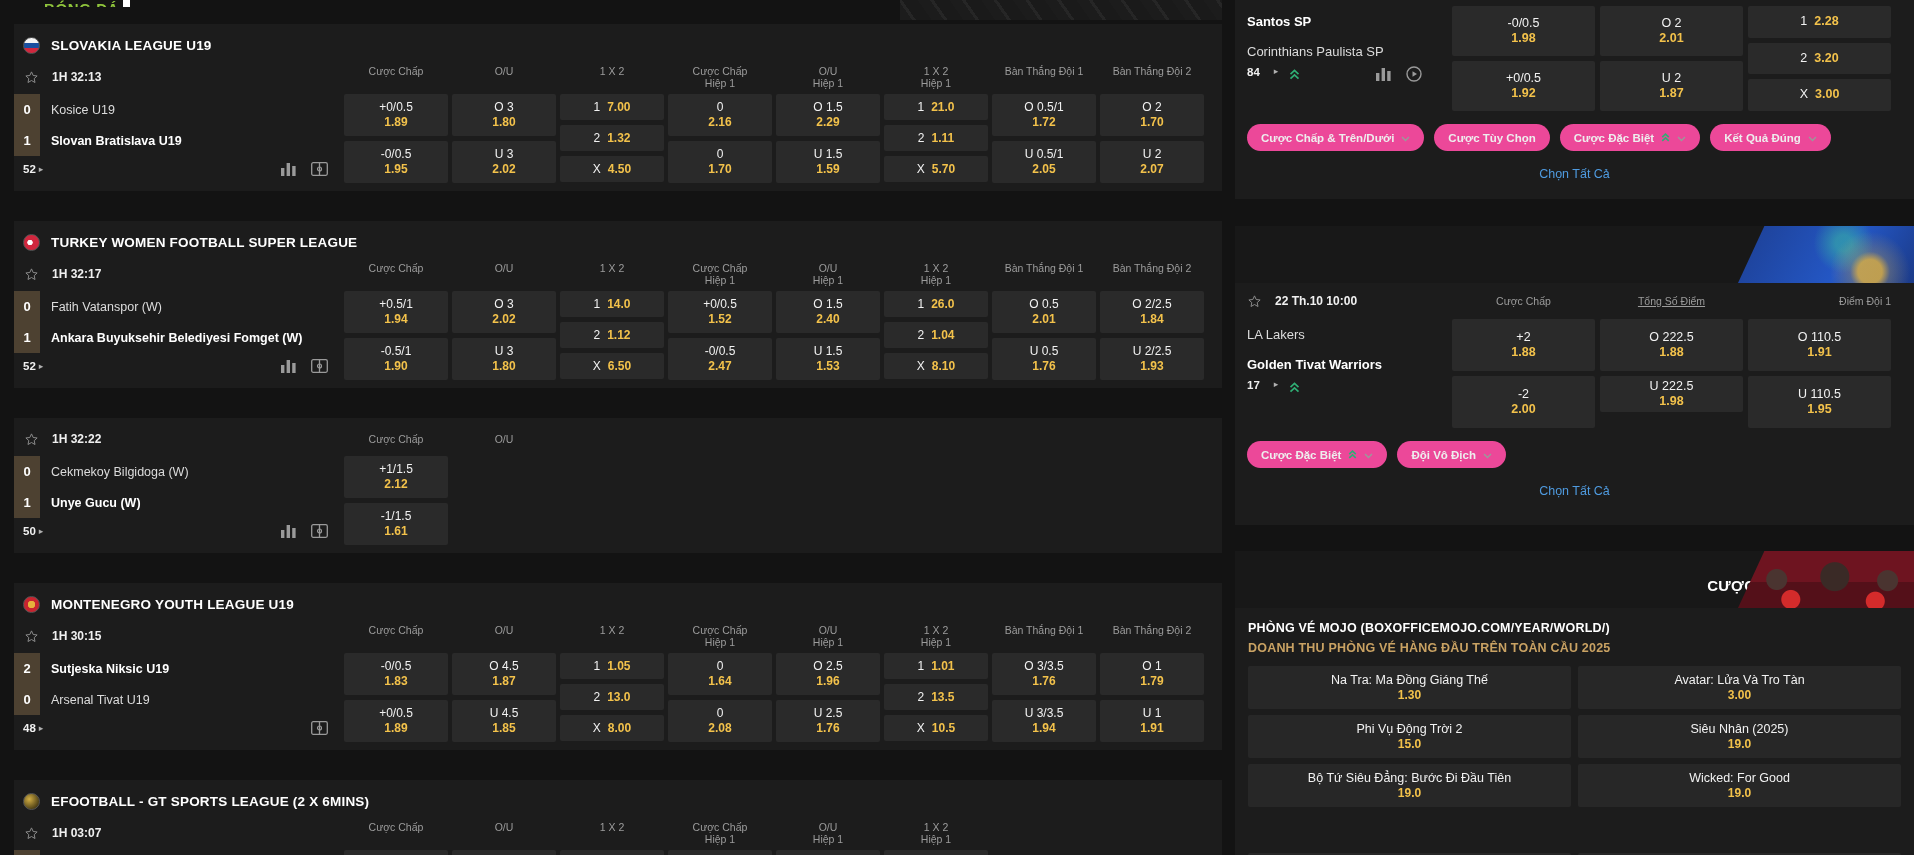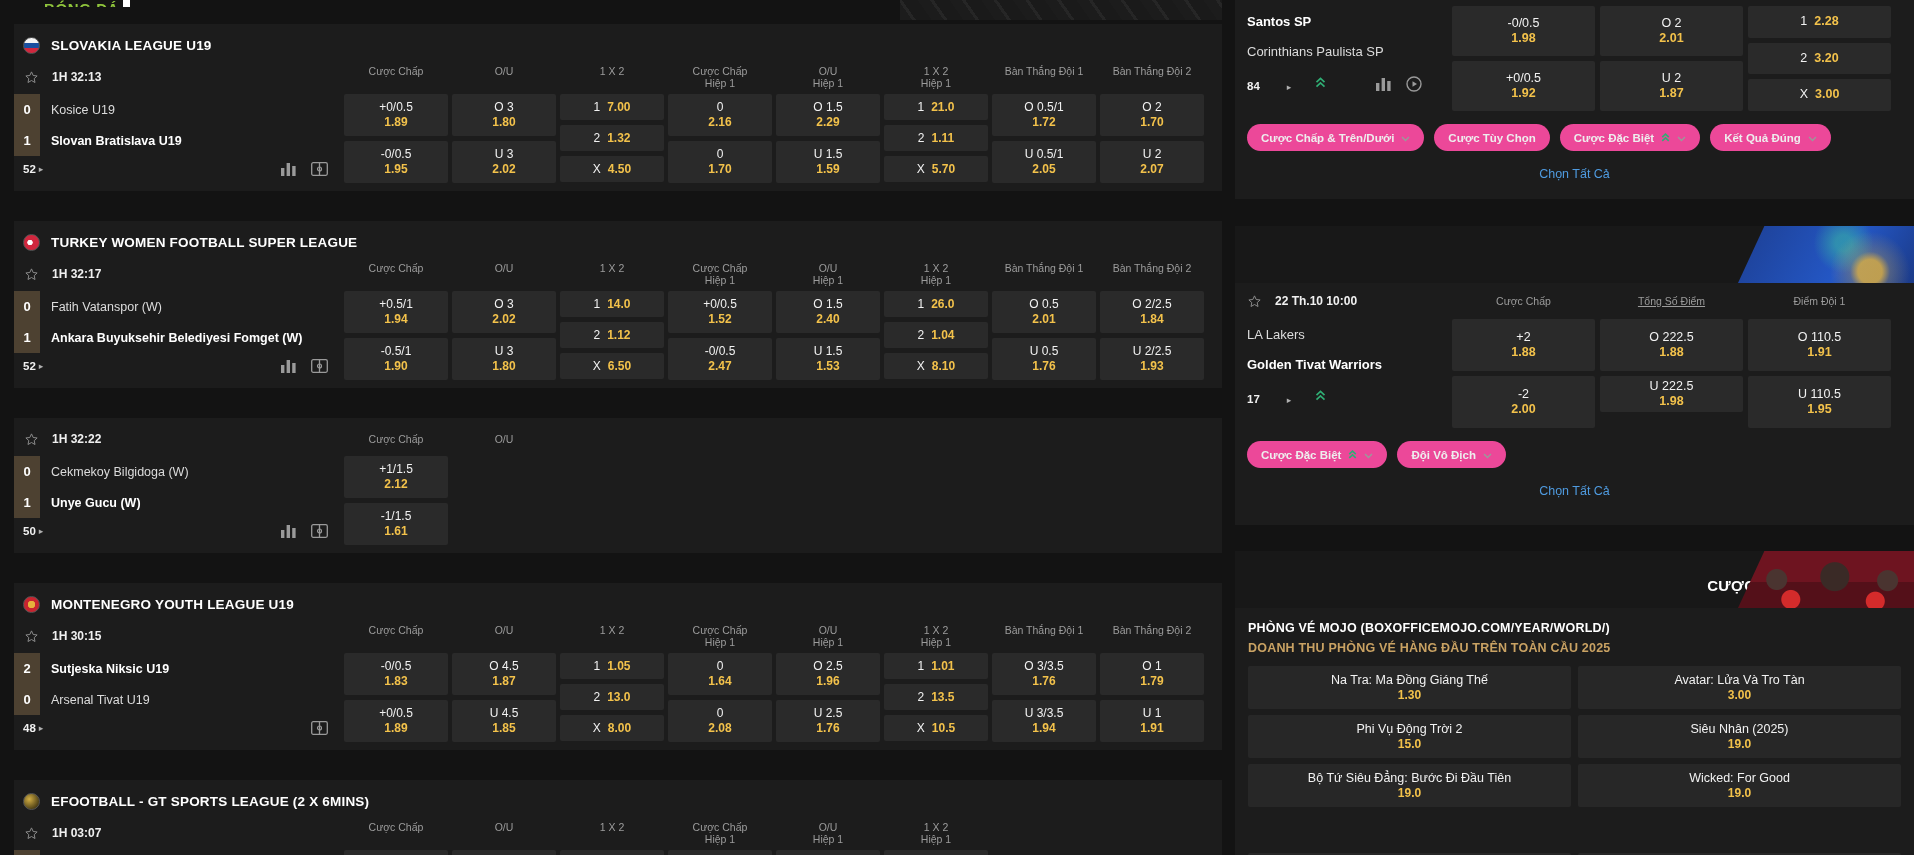--- a/index.html
+++ b/index.html
@@ -57,21 +57,21 @@
   .right-col { position:absolute; left:1235px; top:0; width:679px; }
   .rcard { position:absolute; left:0; width:679px; background:#1c1c1c; }
   #card-feat { top:0; height:199px; }
   #card-nba { top:226px; height:299px; }
   #card-movies { top:551px; height:304px; }
   .r-body { display:flex; padding:6px 0 0 12px; }
   .r-teams { width:205px; position:relative; flex:none; }
   .r-trow { height:30px; display:flex; align-items:center; }
   .r-tname { font-size:13px; color:#dcdcdc; }
   .r-tname.bold { font-weight:bold; color:#fff; }
-  .r-count { height:26px; display:flex; align-items:flex-end; gap:24px; }
+  .r-count { height:26px; display:flex; align-items:flex-start; gap:11px; }
   .r-markets { display:flex; gap:5px; }
   .r-col { width:143px; display:flex; flex-direction:column; gap:5px; flex:none; }
   .r-cell { background:#2a2a2a; border-radius:2px; display:flex; flex-direction:column;
             align-items:center; justify-content:center; cursor:pointer; }
   .r-cell.pair { height:50px; }
   .r-cell.tri { height:31.6px; flex-direction:row; gap:7px; }
   .r-cell .line { font-size:12.5px; }
   .r-cell .odds { font-size:12.5px; }
   .pill-row { display:flex; gap:10px; padding-left:12px; margin-top:13px; }
   .pill { height:27px; border-radius:14px; background:#ec4899; display:flex; align-items:center;
@@ -793,21 +793,21 @@
               <span class="star">
                 <svg viewBox="0 0 24 24" width="15" height="15">
                   <path d="M12 3l2.7 5.8 6.3.7-4.7 4.3 1.3 6.2-5.6-3.2-5.6 3.2 1.3-6.2L3 9.5l6.3-.7z" fill="none" stroke="#8a8a8a" stroke-width="1.6"></path>
                 </svg>
               </span>
               <span class="time">22 Th.10 10:00</span>
             </div>
             <div class="col-heads" style="gap: 5px;">
               <div class="col-head" style="width: 143px;">Cược Chấp</div>
               <div class="col-head" style="width: 143px; text-decoration: underline;">Tổng Số Điểm</div>
-              <div class="col-head" style="width: 143px;">Điểm Đội 1</div>
+              <div class="col-head" style="width: 143px; text-align: right;">Điểm Đội 1</div>
             </div>
           </div>
           <div class="r-body">
             <div class="r-teams">
               <div class="r-trow">
                 <span class="r-tname">LA Lakers</span>
               </div>
               <div class="r-trow">
                 <span class="r-tname bold">Golden Tivat Warriors</span>
               </div>

